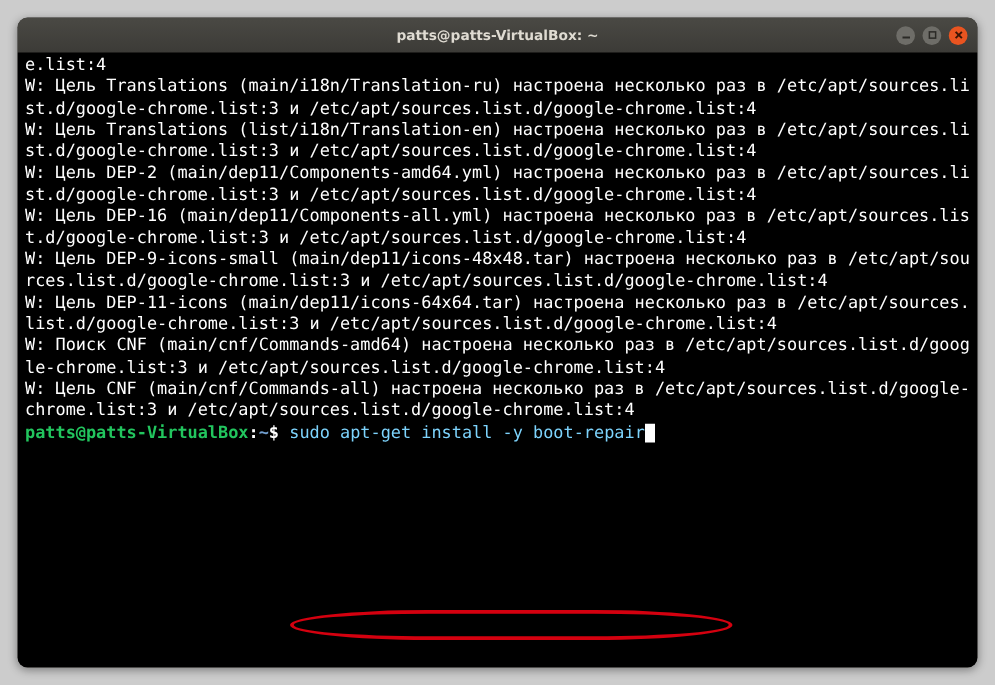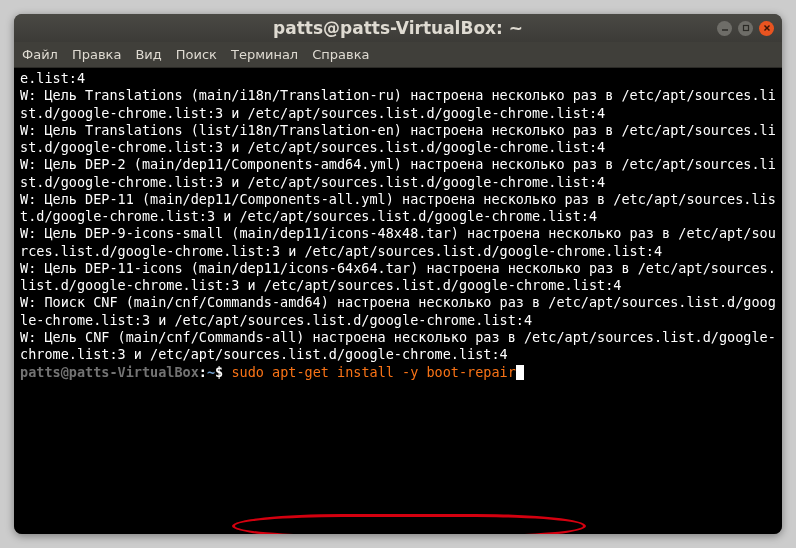--- a/index.html
+++ b/index.html
@@ -33,21 +33,21 @@
       align-items: center;
       position: relative;
       border-top-left-radius: 8px;
       border-top-right-radius: 8px;
     }
     .title {
       position: absolute;
       left: 50%;
       transform: translateX(-50%);
       color: #dfdbd2;
-      font-size: 17px;
+      font-size: 11px;
       font-weight: bold;
     }
     .window-controls {
       position: absolute;
       right: 8px;
       display: flex;
       gap: 6px;
     }
     .win-btn {
       width: 15px;
@@ -85,25 +85,25 @@
       line-height: 1.28;
       color: #ffffff;
       overflow: hidden;
       white-space: pre-wrap;
       word-break: break-all;
       position: relative;
     }
     .prompt-line {
       display: inline;
     }
-    .prompt-user { color: #737373; font-weight: bold; }
+    .prompt-user { color: #22c55e; font-weight: bold; }
     .prompt-colon { color: #ffffff; font-weight: bold; }
     .prompt-path { color: #729fcf; font-weight: bold; }
     .prompt-dollar { color: #ffffff; font-weight: bold; }
-    .command { color: #f97316; }
+    .command { color: #7dd3fc; }
     .cursor {
       display: inline-block;
       width: 8px;
       height: 15px;
       background: #ffffff;
       vertical-align: text-bottom;
     }
     .highlight-oval {
       position: absolute;
       border: 3px solid #d4000f;
@@ -130,33 +130,25 @@
             </svg>
         </div>
         <div class="win-btn win-close">
           <svg width="8" height="8" viewBox="0 0 8 8">
               <line x1="1.5" y1="1.5" x2="6.5" y2="6.5" stroke="#3a1405" stroke-width="1.5"></line>
               <line x1="6.5" y1="1.5" x2="1.5" y2="6.5" stroke="#3a1405" stroke-width="1.5"></line>
             </svg>
         </div>
       </div>
     </div>
-    <div class="menubar">
-      <span class="menu-item">Файл</span>
-      <span class="menu-item">Правка</span>
-      <span class="menu-item">Вид</span>
-      <span class="menu-item">Поиск</span>
-      <span class="menu-item">Терминал</span>
-      <span class="menu-item">Справка</span>
-    </div>
     <div class="terminal"><span>e.list:4</span>
 <span>W: Цель Translations (main/i18n/Translation-ru) настроена несколько раз в /etc/apt/sources.list.d/google-chrome.list:3 и /etc/apt/sources.list.d/google-chrome.list:4</span>
 <span>W: Цель Translations (list/i18n/Translation-en) настроена несколько раз в /etc/apt/sources.list.d/google-chrome.list:3 и /etc/apt/sources.list.d/google-chrome.list:4</span>
 <span>W: Цель DEP-2 (main/dep11/Components-amd64.yml) настроена несколько раз в /etc/apt/sources.list.d/google-chrome.list:3 и /etc/apt/sources.list.d/google-chrome.list:4</span>
-<span>W: Цель DEP-11 (main/dep11/Components-all.yml) настроена несколько раз в /etc/apt/sources.list.d/google-chrome.list:3 и /etc/apt/sources.list.d/google-chrome.list:4</span>
+<span>W: Цель DEP-16 (main/dep11/Components-all.yml) настроена несколько раз в /etc/apt/sources.list.d/google-chrome.list:3 и /etc/apt/sources.list.d/google-chrome.list:4</span>
 <span>W: Цель DEP-9-icons-small (main/dep11/icons-48x48.tar) настроена несколько раз в /etc/apt/sources.list.d/google-chrome.list:3 и /etc/apt/sources.list.d/google-chrome.list:4</span>
 <span>W: Цель DEP-11-icons (main/dep11/icons-64x64.tar) настроена несколько раз в /etc/apt/sources.list.d/google-chrome.list:3 и /etc/apt/sources.list.d/google-chrome.list:4</span>
 <span>W: Поиск CNF (main/cnf/Commands-amd64) настроена несколько раз в /etc/apt/sources.list.d/google-chrome.list:3 и /etc/apt/sources.list.d/google-chrome.list:4</span>
 <span>W: Цель CNF (main/cnf/Commands-all) настроена несколько раз в /etc/apt/sources.list.d/google-chrome.list:3 и /etc/apt/sources.list.d/google-chrome.list:4</span>
 <span class="prompt-line"><span class="prompt-user">patts@patts-VirtualBox</span><span class="prompt-colon">:</span><span class="prompt-path">~</span><span class="prompt-dollar">$</span> <span class="command">sudo apt-get install -y boot-repair</span><span class="cursor"></span></span>
       <div class="highlight-oval" style="left: 218px; top: 446px; width: 354px; height: 24px;"></div>
     </div>
   </div>
 </div>
 

